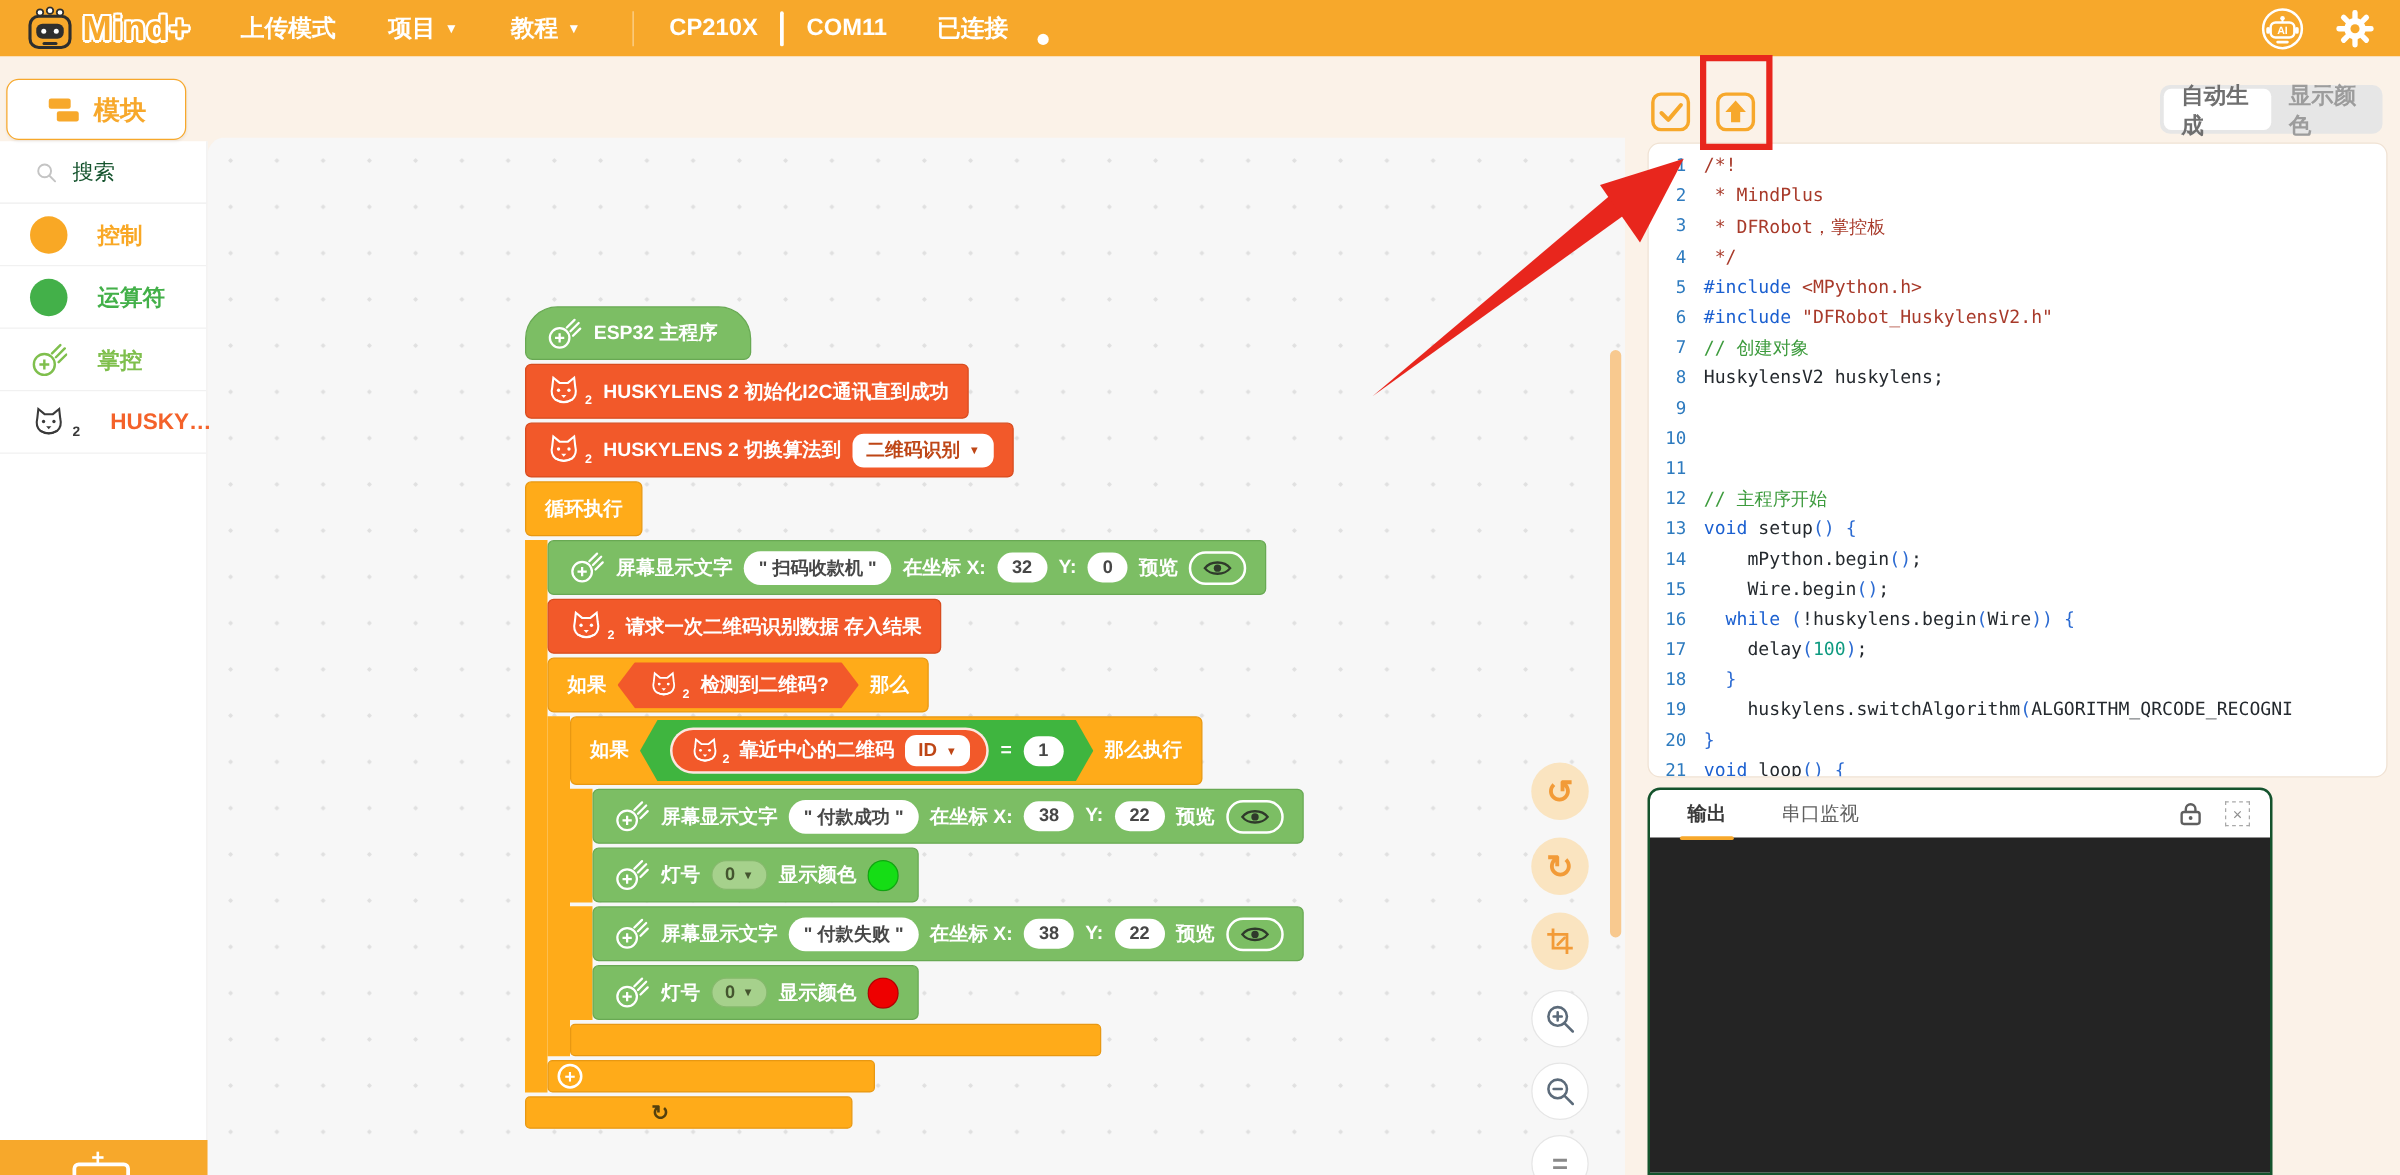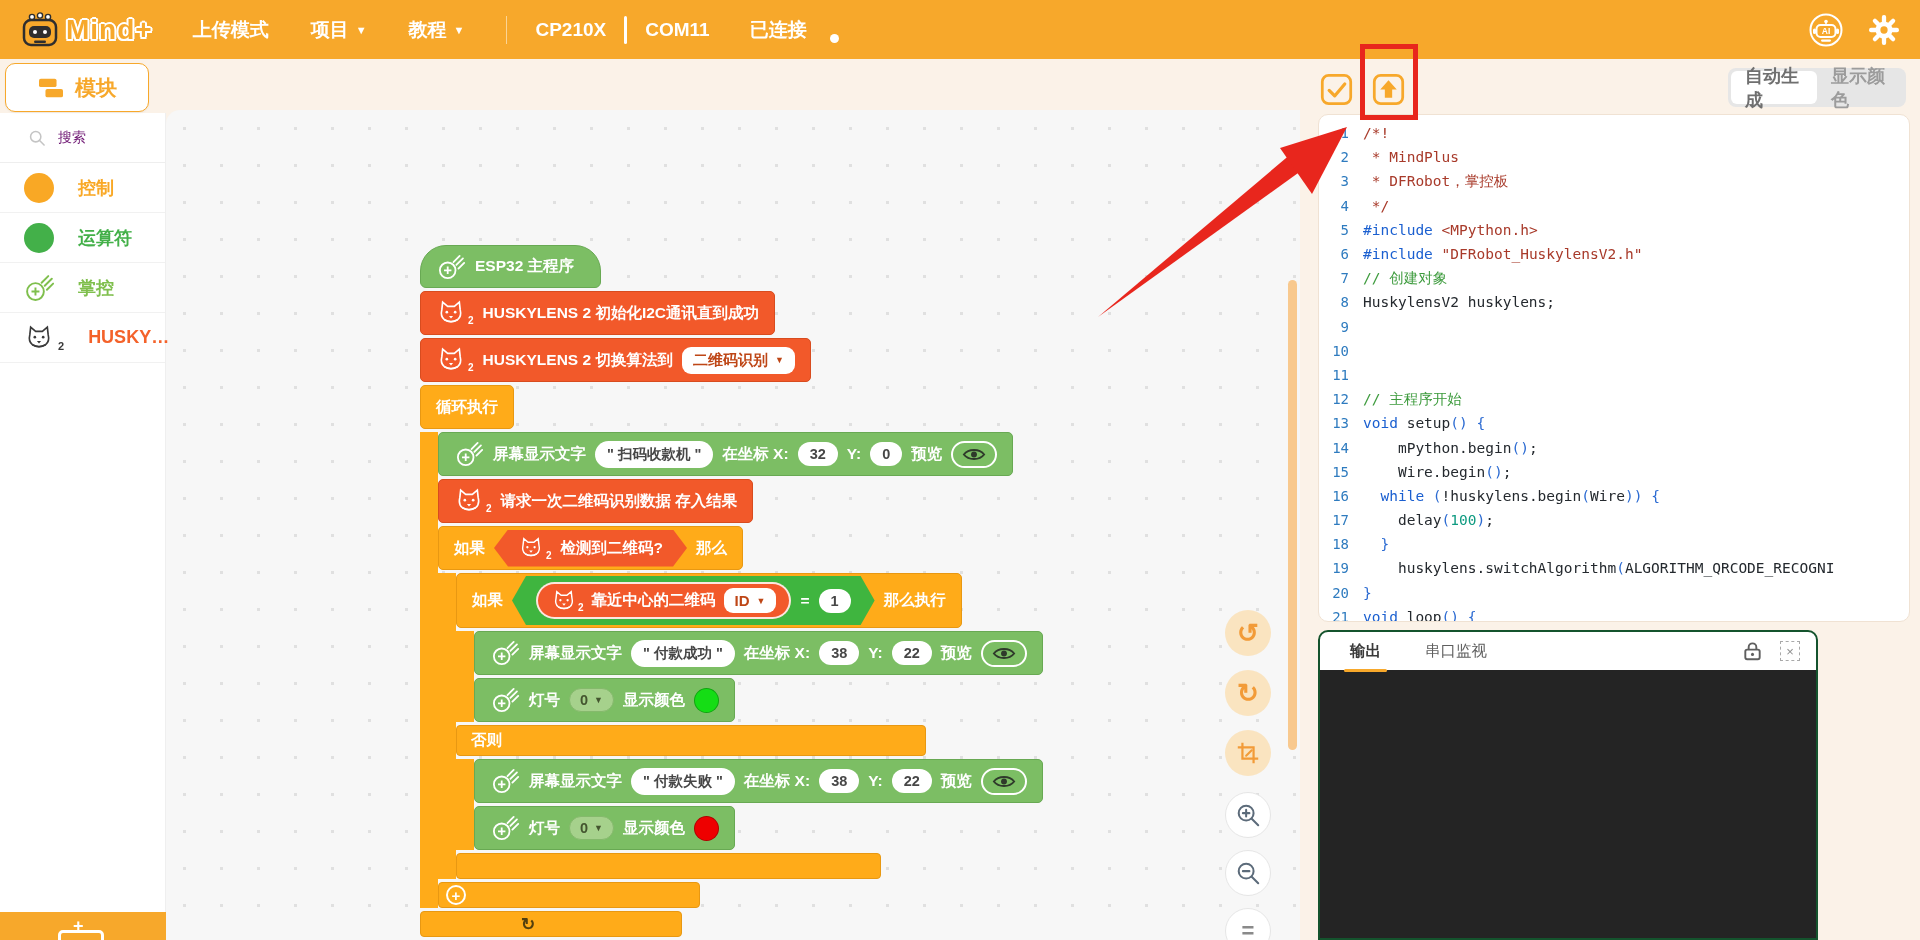--- a/index.html
+++ b/index.html
@@ -1,20 +1,20 @@
 <!DOCTYPE html>
 <html><head>
 <meta charset="utf-8">
 <style>
   * { margin:0; padding:0; box-sizing:border-box; }
   html,body { width:1920px; height:940px; overflow:hidden; }
   body { position:relative; background:#FBF2E8; font-family:"Liberation Sans", sans-serif; }
 
   
-  .navbar { position:absolute; left:0; top:0; width:1920px; height:59px; background:#F7A82B;
+  .navbar { position:absolute; left:0; top:0; width:1920px; height:45px; background:#F7A82B;
             display:flex; align-items:center; padding:10px 20px; z-index:10; }
   .logo-wrap { display:flex; align-items:center; gap:6px; margin-right:40px; }
   .logo-text { font-size:28px; font-weight:bold; color:#F7A82B; letter-spacing:1px;
     text-shadow:-2px 0 #fff,2px 0 #fff,0 -2px #fff,0 2px #fff,-1.5px -1.5px #fff,1.5px 1.5px #fff,-1.5px 1.5px #fff,1.5px -1.5px #fff; }
   .nav-item { color:#fff; font-size:19px; font-weight:bold; margin-right:42px; display:flex; align-items:center; gap:7px; cursor:pointer; white-space:nowrap; }
   .nav-caret { font-size:11px; }
   .vdiv-light { width:1px; height:28px; background:rgba(255,255,255,.5); margin-right:28px; }
   .vdiv-strong { width:3px; height:28px; background:#fff; border-radius:2px; margin:0 18px; }
   .device-label { color:#fff; font-size:19px; font-weight:bold; }
   .conn-wrap { display:flex; align-items:flex-end; gap:23px; margin-left:40px; }
@@ -22,21 +22,21 @@
   .nav-right { margin-left:auto; display:flex; align-items:center; gap:24px; }
 
   
   .module-tab { position:absolute; left:5px; top:63px; width:144px; height:49px; background:#fff;
     border:1.5px solid #F7A82B; border-radius:10px; display:flex; align-items:center; justify-content:center;
     gap:10px; z-index:6; box-shadow:0 1px 2px rgba(0,0,0,.05);}
   .module-tab-label { color:#F7A82B; font-size:21px; font-weight:bold; }
   .sidebar-panel { position:absolute; left:0; top:113px; width:166px; height:799px; background:#fff; z-index:5;
     border-right:1px solid #EFEFEF; }
   .search-row { height:50px; display:flex; align-items:center; gap:12px; padding-left:28px; border-bottom:1px solid #EEE; }
-  .search-ph { color:#701a75; font-size:14px; }
+  .search-ph { color:#14532d; font-size:17px; }
   .cat-row { height:50px; display:flex; align-items:center; gap:24px; padding-left:24px; border-bottom:1px solid #F1F1F1; cursor:pointer; }
   .dot { width:30px; height:30px; border-radius:50%; flex:0 0 auto; }
   .cat-svg { width:30px; height:30px; flex:0 0 auto; }
   .cat-label { font-size:18px; font-weight:bold; white-space:nowrap; }
   .sub2d { font-size:11px; font-weight:bold; color:#3A3A3A; margin-left:-20px; margin-top:16px; }
   .ext-bar { position:absolute; left:0; top:912px; width:166px; height:28px; background:#F7A82B; z-index:6; overflow:hidden; }
   .ext-icon { position:absolute; left:73px; top:4px; color:#fff; font-weight:bold; font-size:18px; }
   .ext-block { position:absolute; left:58px; top:18px; width:46px; height:20px; border:3px solid #fff; border-radius:5px; }
 
   
@@ -406,23 +406,20 @@
                     </svg>
                   <span>灯号</span>
                   <span class="dd-green">
                     <span>0</span>
                       <span class="dd-caret">▼</span>
                   </span>
                   <span>显示颜色</span>
                   <span class="swatch" style="background: rgb(21, 221, 21);"></span>
                 </div>
               </div>
-              <div class="else-bar">
-                <span>否则</span>
-              </div>
               <div class="cb-body">
                 <div class="row green-b">
                   <svg class="bi">
                       <use href="#i-comet" xlink:href="#i-comet"></use>
                     </svg>
                   <span>屏幕显示文字</span>
                   <span class="oval">" 付款失败 "</span>
                   <span>在坐标 X:</span>
                   <span class="oval">38</span>
                   <span>Y:</span>

